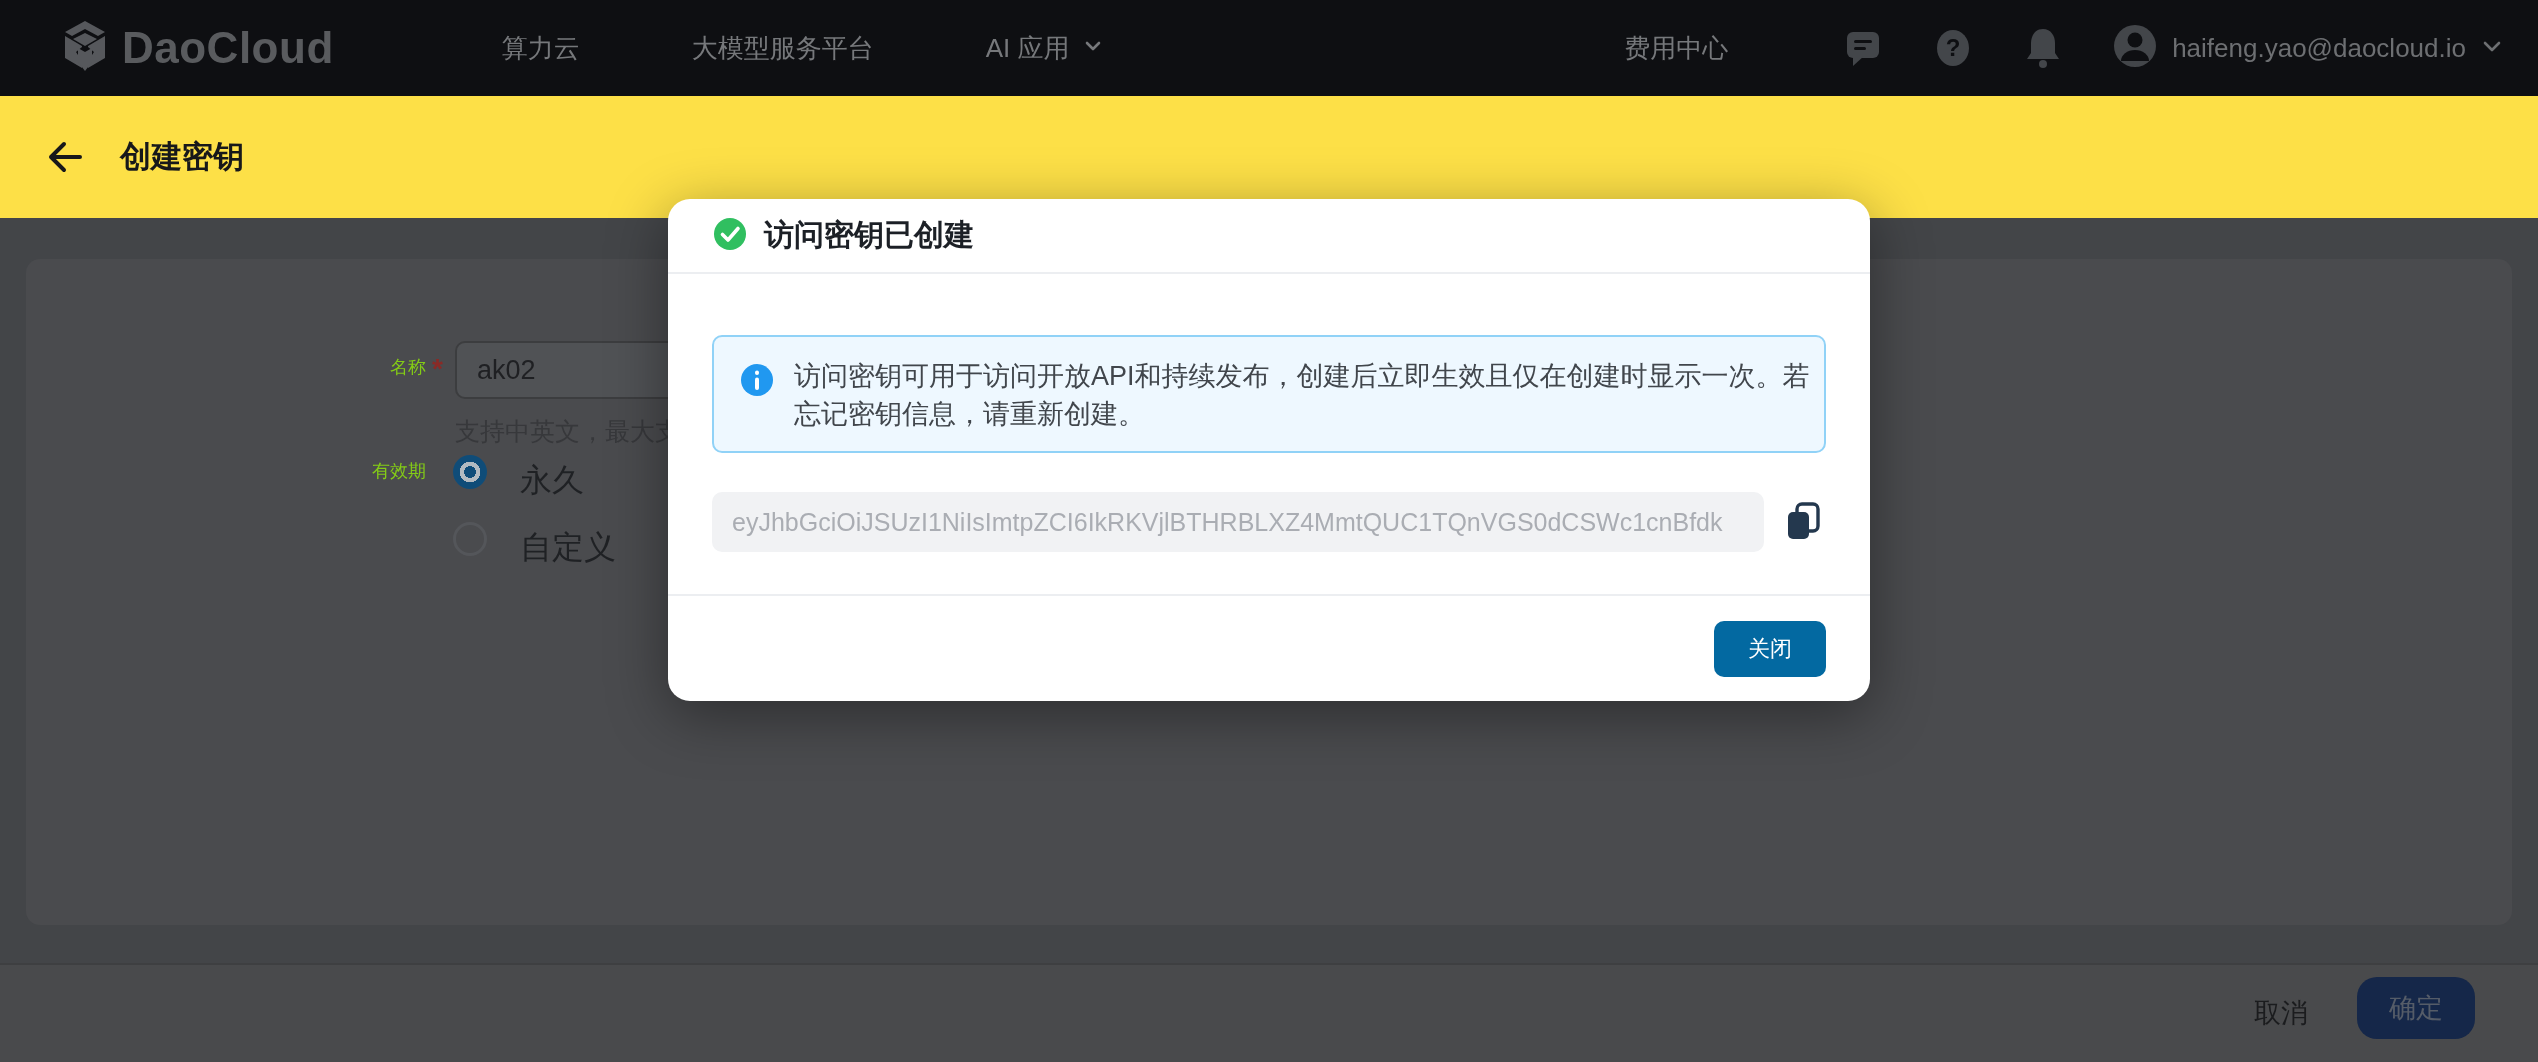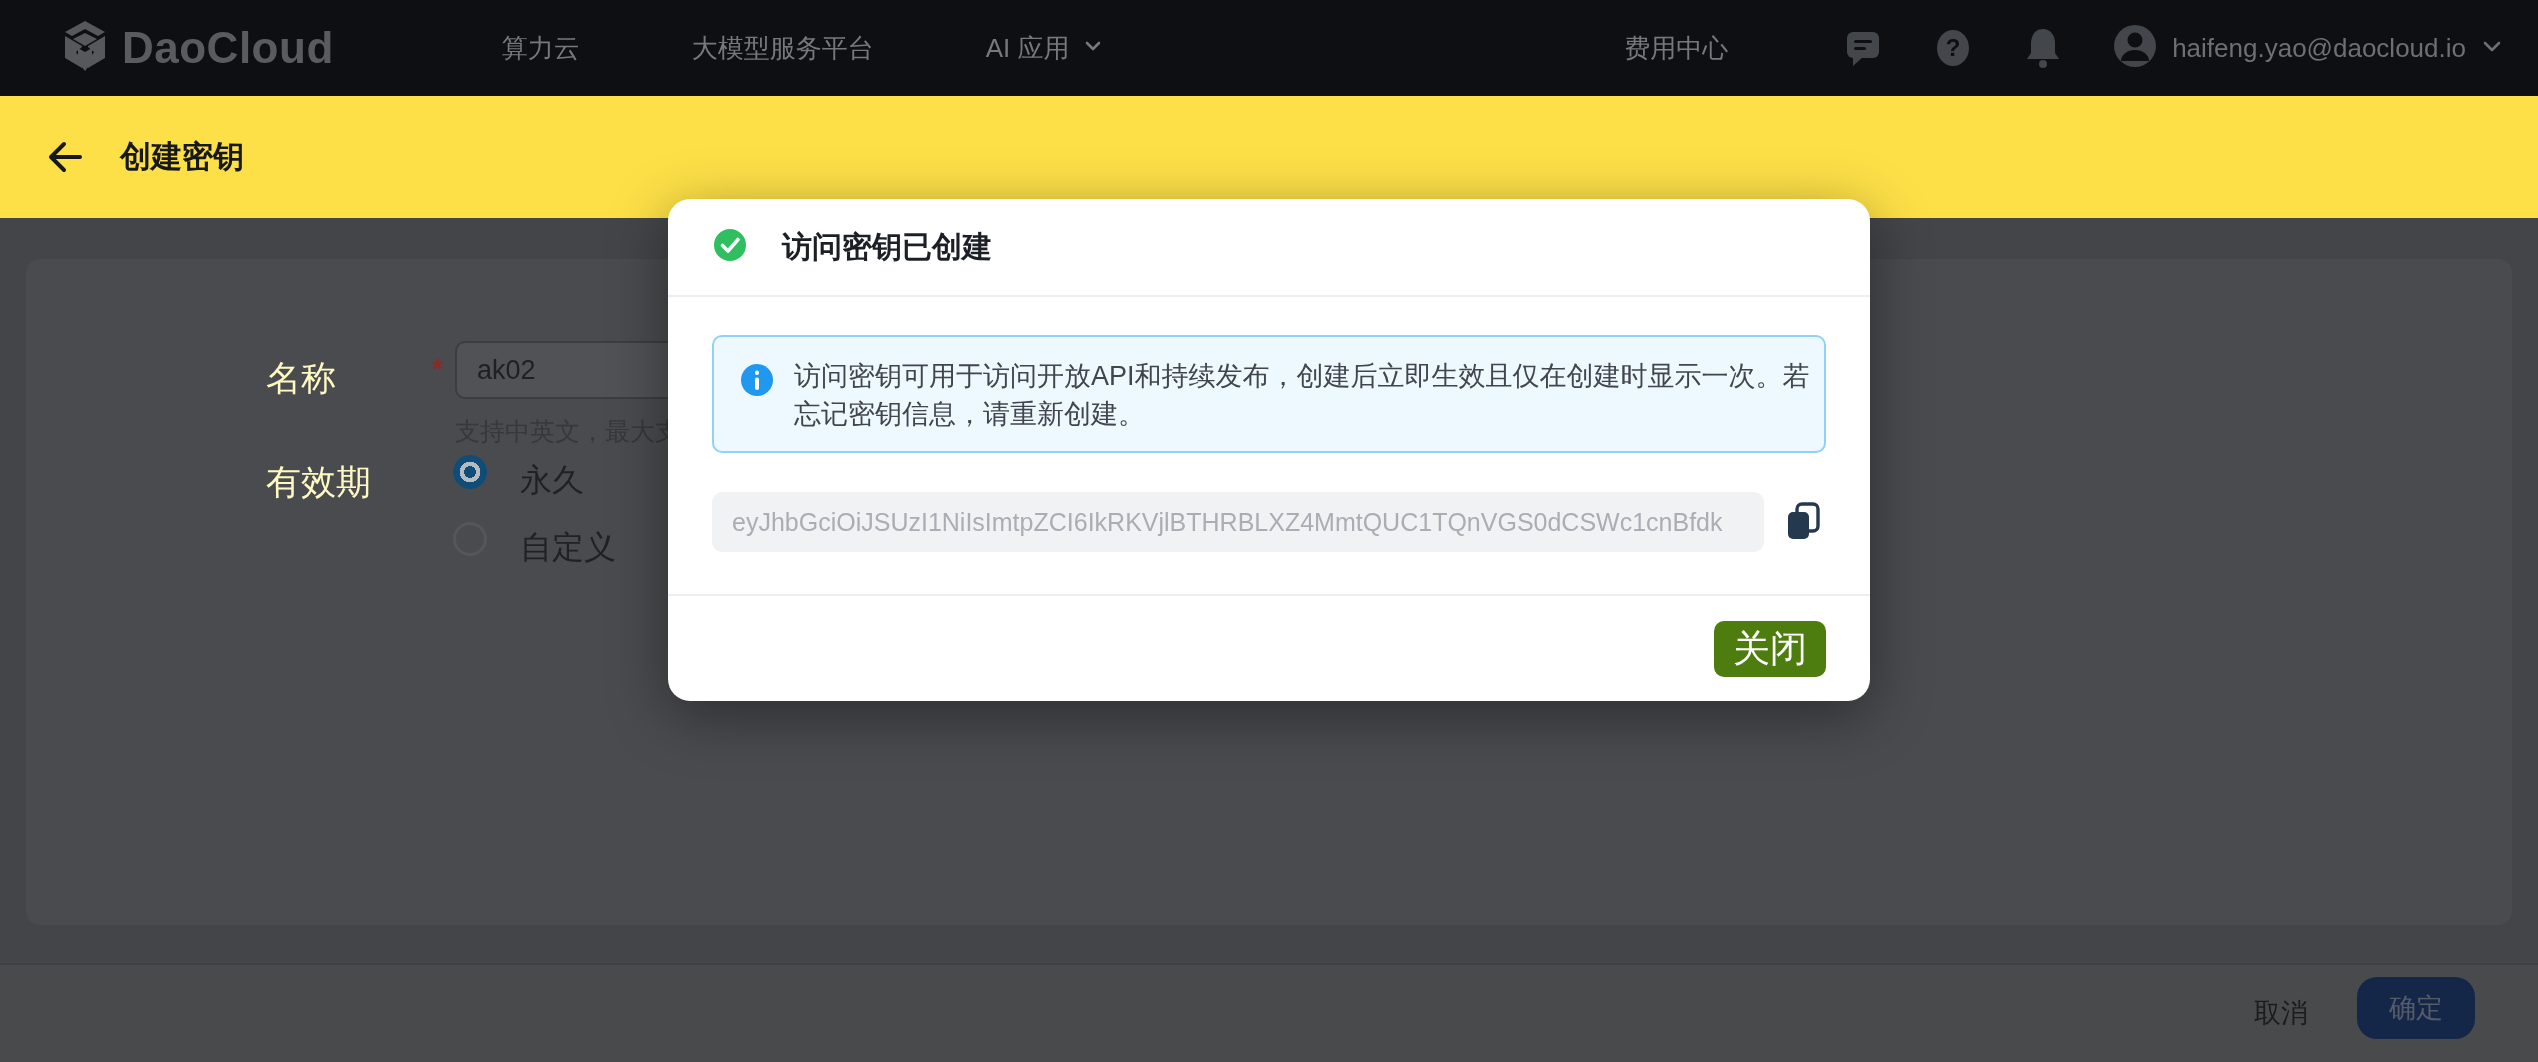--- a/index.html
+++ b/index.html
@@ -22,21 +22,21 @@
   
   .page-header{position:absolute;left:0;top:96px;width:2538px;height:122px;background:#fde047;
     display:flex;align-items:center;box-sizing:border-box;padding-left:42px;gap:34px;}
   .page-title{color:#17181a;font-size:31px;font-weight:bold;}
   .back-btn{width:44px;height:44px;display:flex;align-items:center;justify-content:center;cursor:pointer;}
 
   
   .content{position:absolute;left:0;top:218px;width:2538px;height:745px;background:#434548;}
   .card{position:absolute;left:26px;top:41px;width:2486px;height:666px;background:#4a4b4e;border-radius:14px;}
 
-  .form-label{position:absolute;color:#fef9c3;font-size:35px;width:160px;}
+  .form-label{position:absolute;color:#84cc16;font-size:18px;width:160px;text-align:right;}
   .req{position:absolute;color:#8a2a26;font-size:28px;font-weight:bold;}
   .name-input{position:absolute;left:429px;top:82px;width:560px;height:58px;box-sizing:border-box;
     background:#505255;border:2px solid #3c3d3f;border-radius:10px;padding:0 20px;
     font-size:27px;color:#1f2023;font-family:inherit;outline:none;}
   .helper{position:absolute;left:429px;top:156px;color:#37383b;font-size:25px;white-space:nowrap;}
 
   .radio{position:absolute;left:427px;width:34px;height:34px;border-radius:50%;cursor:pointer;box-sizing:border-box;}
   .radio.selected{background:radial-gradient(circle,#0f4c78 0 6px,#b3bac0 6px 10.5px,#0f4c78 10.5px 17px);}
   .radio.unselected{border:3px solid #54565a;background:transparent;}
   .radio-label{position:absolute;left:494px;color:#1f2124;font-size:32px;cursor:pointer;}
@@ -45,35 +45,35 @@
   .page-footer{position:absolute;left:0;top:963px;width:2538px;height:99px;background:#494a4c;
     border-top:2px solid #3e3f41;box-sizing:border-box;}
   .cancel-btn{position:absolute;left:2233px;top:16px;width:96px;height:64px;background:transparent;border:none;
     color:#1b1c1e;font-size:27px;cursor:pointer;font-family:Liberation Mono, monospace;}
   .confirm-btn{position:absolute;left:2357px;top:12px;width:118px;height:62px;background:#152749;border:none;
     border-radius:20px;color:#555c68;font-size:27px;cursor:pointer;font-family:Liberation Sans, sans-serif;}
 
   
   .modal{position:absolute;left:668px;top:199px;width:1202px;height:502px;background:#ffffff;border-radius:22px;
     box-shadow:0 14px 60px rgba(0,0,0,.4);z-index:10;}
-  .modal-header{position:absolute;left:0;top:0;width:100%;height:98px;display:flex;align-items:center;
-    box-sizing:border-box;padding-left:44px;gap:34px;border-bottom:2px solid #eceef1;}
+  .modal-header{position:absolute;left:0;top:0;width:100%;height:75px;display:flex;align-items:center;
+    box-sizing:border-box;padding-left:44px;gap:16px;border-bottom:2px solid #eceef1;}
   .modal-title{color:#1c2026;font-size:30px;font-weight:bold;}
   .alert{position:absolute;left:44px;top:136px;width:1114px;height:118px;box-sizing:border-box;
     background:#eef8ff;border:2px solid #90d2f7;border-radius:10px;padding:20px 11px 20px 80px;}
   .alert-icon{position:absolute;left:24px;top:24px;}
   .alert-text{color:#41464c;font-size:27px;line-height:38px;}
   .token-input{position:absolute;left:44px;top:293px;width:1052px;height:60px;box-sizing:border-box;
     background:#f1f2f4;border:none;border-radius:10px;padding:0 20px;font-size:25px;color:#aaadb3;
     font-family:inherit;outline:none;white-space:nowrap;overflow:hidden;}
   .copy-btn{position:absolute;left:1112px;top:300px;width:46px;height:46px;background:transparent;border:none;
     cursor:pointer;padding:0;}
   .modal-footer{position:absolute;left:0;bottom:0;width:100%;height:107px;border-top:2px solid #eceef1;box-sizing:border-box;}
-  .close-btn{position:absolute;right:44px;top:25px;width:112px;height:56px;background:#4d7c0f;border:none;
-    border-radius:10px;color:#ffffff;font-size:37px;cursor:pointer;font-family:inherit;}
+  .close-btn{position:absolute;right:44px;top:25px;width:112px;height:56px;background:#0369a1;border:none;
+    border-radius:10px;color:#ffffff;font-size:22px;cursor:pointer;font-family:inherit;}
 </style>
 </head>
 <body>
 
 <div id="app">
 
   <div class="navbar">
     <div class="brand">
       <span>
         <svg width="46" height="50" viewBox="0 0 46 50">

